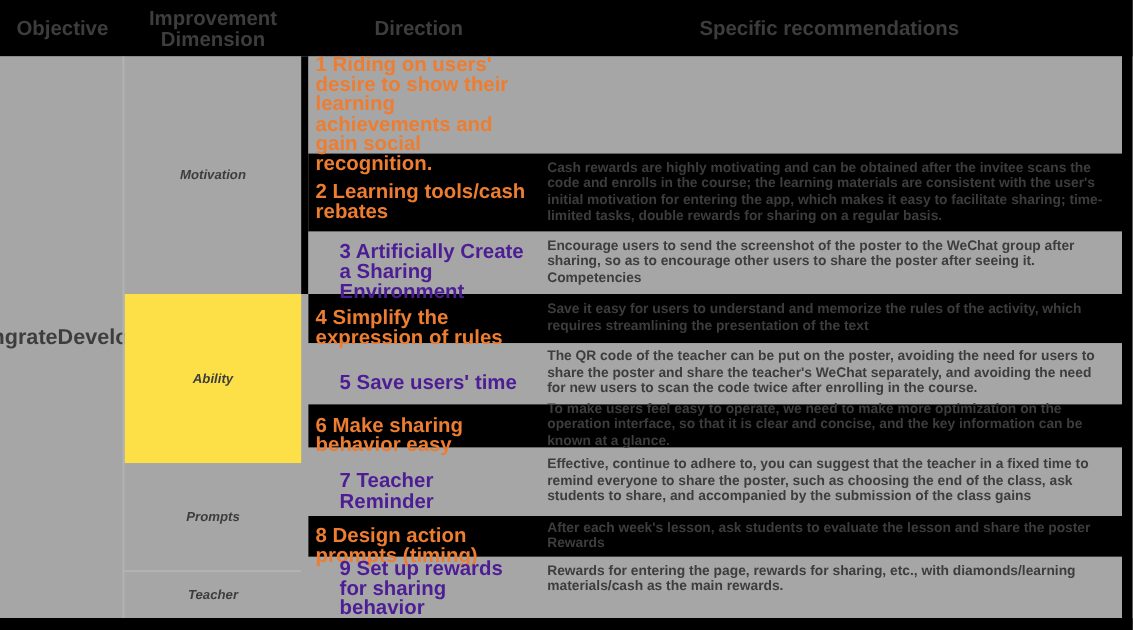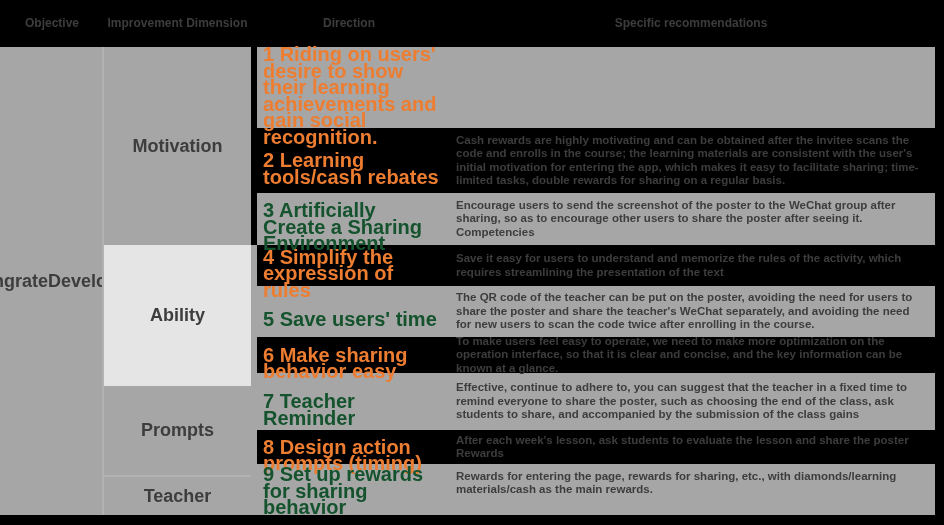--- a/index.html
+++ b/index.html
@@ -5,52 +5,52 @@
   html,body{margin:0;padding:0;background:#ffffff;}
   .stage{
     position:relative;width:944px;height:525px;overflow:hidden;
     background:#a6a6a6;
     font-family:"Liberation Sans",sans-serif;font-weight:bold;
     color:#3d3d3d;
   }
   
   .thead{position:absolute;left:0;top:0;width:944px;height:47px;background:#000;}
   .th{position:absolute;top:0;height:47px;display:flex;align-items:center;justify-content:center;
-      text-align:center;font-size:12px;line-height:17px;color:#3d3d3d;}
+      text-align:center;font-size:17px;line-height:17px;color:#3d3d3d;}
   .th.obj{left:0;width:104px;}
   .th.dim{left:104px;width:147px;}
   .th.dir{left:251px;width:196px;}
   .th.rec{left:447px;width:488px;}
   
   .objective-cell{position:absolute;left:0;top:47px;width:103px;height:468px;background:#a6a6a6;
       display:flex;flex-direction:row;align-items:center;justify-content:center;
       font-size:18px;line-height:28.5px;text-align:center;}
   .col-sep{position:absolute;left:102px;top:47px;width:2px;height:468px;background:#b2b2b2;}
   
   .dim-cell{position:absolute;left:104px;width:147px;display:flex;align-items:center;justify-content:center;
-      font-size:18px;background:#a6a6a6;}
+      font-size:11px;background:#a6a6a6;font-style:italic;}
   .dim-motivation{top:47px;height:198px;}
-  .dim-ability{top:245px;height:141px;background:#e5e5e5;}
+  .dim-ability{top:245px;height:141px;background:#fde047;}
   .dim-prompts{top:386px;height:89px;}
   .dim-rewards{top:477px;height:38px;}
   .dim-sep{position:absolute;left:104px;top:475px;width:147px;height:2px;background:#b2b2b2;}
   
   .gap-black{position:absolute;left:251px;top:47px;width:6px;height:198px;background:#000;}
   
   .rows{position:absolute;left:257px;top:47px;width:678px;}
   .row{display:flex;width:678px;}
   .row.black{background:#000;}
   .row.gray{background:#a6a6a6;}
   .r1{height:81px;} .r2{height:65px;} .r3{height:52px;} .r4{height:41px;} .r5{height:51px;}
   .r6{height:36px;} .r7{height:57px;} .r8{height:34px;} .r9{height:38px;}
   .dir-cell{width:190px;box-sizing:border-box;padding:16px 4px 0 6px;display:flex;align-items:center;
-      font-size:20px;line-height:16.5px;}
+      font-size:17px;line-height:16.5px;}
   .dir-cell span{display:block;max-width:182px;}
   .acc-s{color:#ed7d31;}
-  .acc-l{color:#14532d;}
+  .acc-l{color:#4c1d95;margin-left:20px;}
   .rec-cell{flex:1;box-sizing:border-box;padding:0 10px 0 9px;display:flex;align-items:center;
       font-size:11.5px;line-height:13.5px;color:#3d3d3d;}
   
   .right-border{position:absolute;left:935px;top:0;width:9px;height:525px;background:#000;}
   .bottom-bar{position:absolute;left:0;top:515px;width:944px;height:10px;background:#000;}
 </style>
 </head>
 <body>
 
 <div class="stage">

